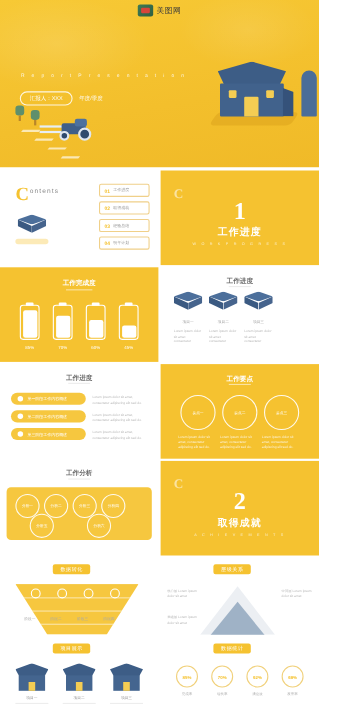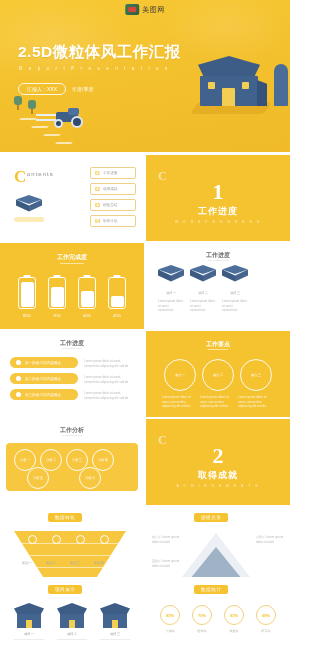--- a/index.html
+++ b/index.html
@@ -326,21 +326,20 @@
       <div class="wheel" style="left:19px;width:12px;height:12px;"></div>
     </div>
 
     <div class="road-dash">
       <span style="left:2px;  top:2px;"></span>
       <span style="left:14px; top:10px;"></span>
       <span style="left:26px; top:18px;"></span>
       <span style="left:38px; top:26px;"></span>
     </div>
 
-    <div class="hero-title">2.5D微粒体风工作汇报</div>
     <div class="hero-sub">R e p o r t   P r e s e n t a t i o n</div>
     <div class="hero-meta">
       <div class="hero-pill">汇报人：XXX</div>
       <div class="hero-meta-date">年度/季度</div>
     </div>
   </div>
 
   <div class="slide white" style="left:0;top:155px;width:144px;height:86px;">
     <div class="contents-c">C</div>
     <div class="contents-label">ontents</div>

